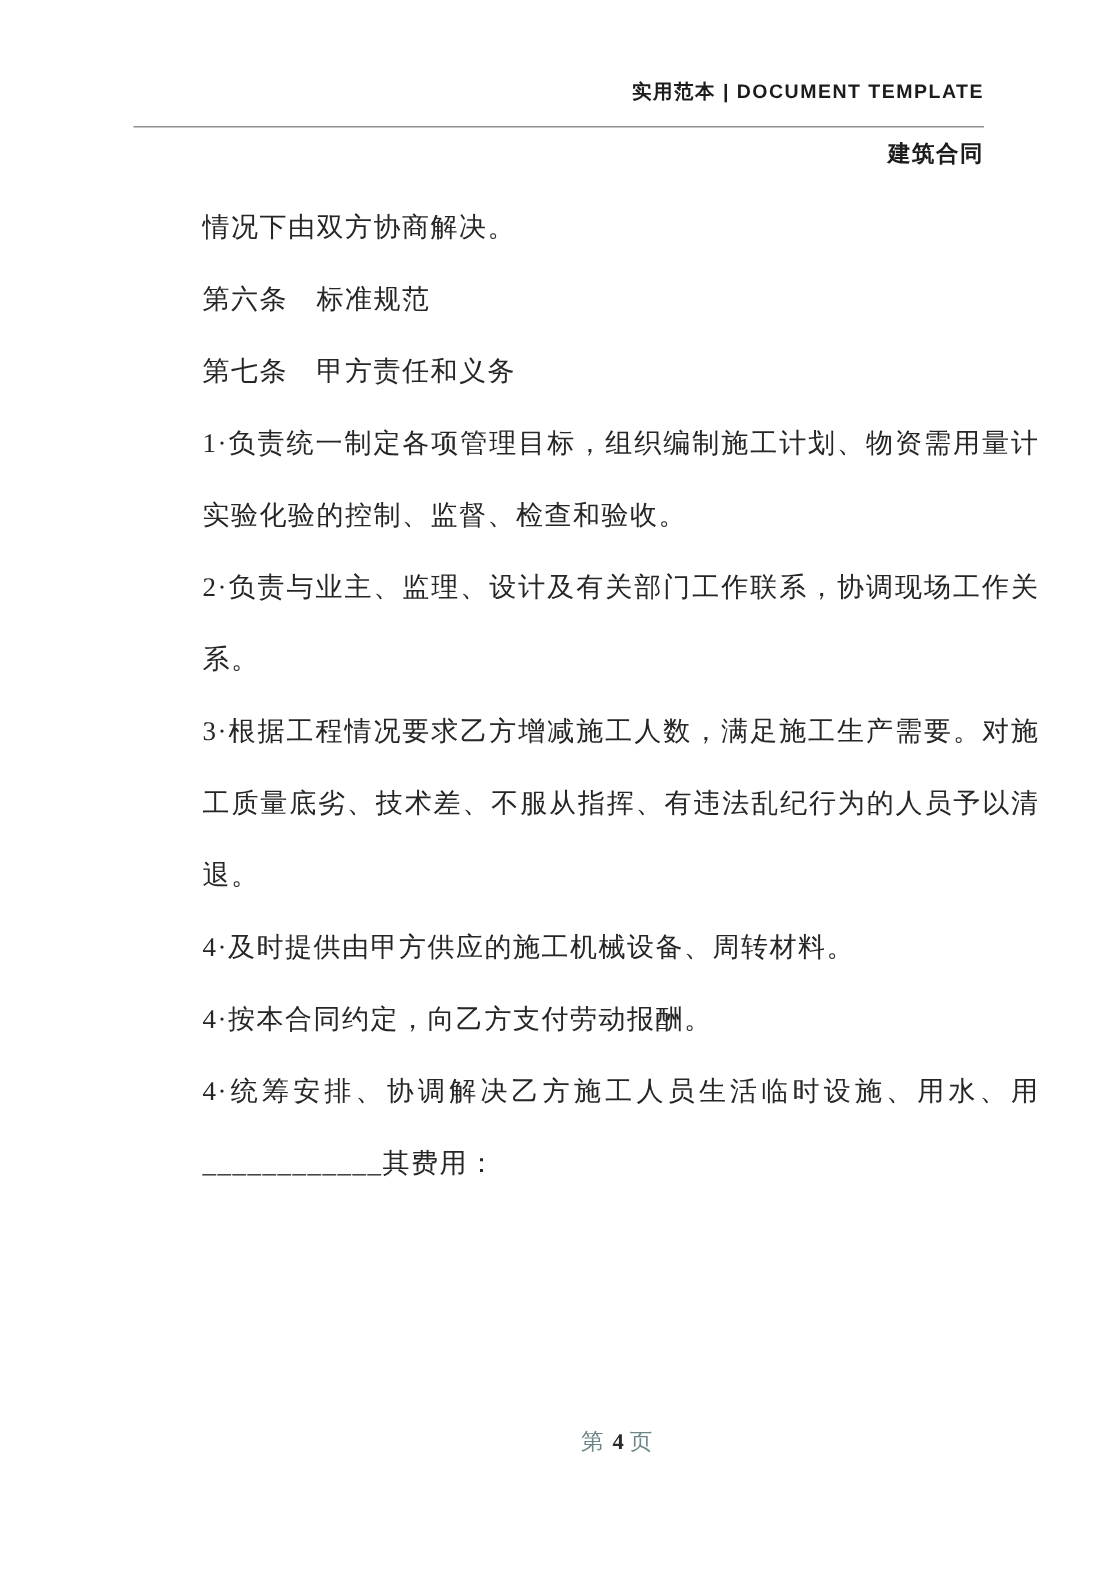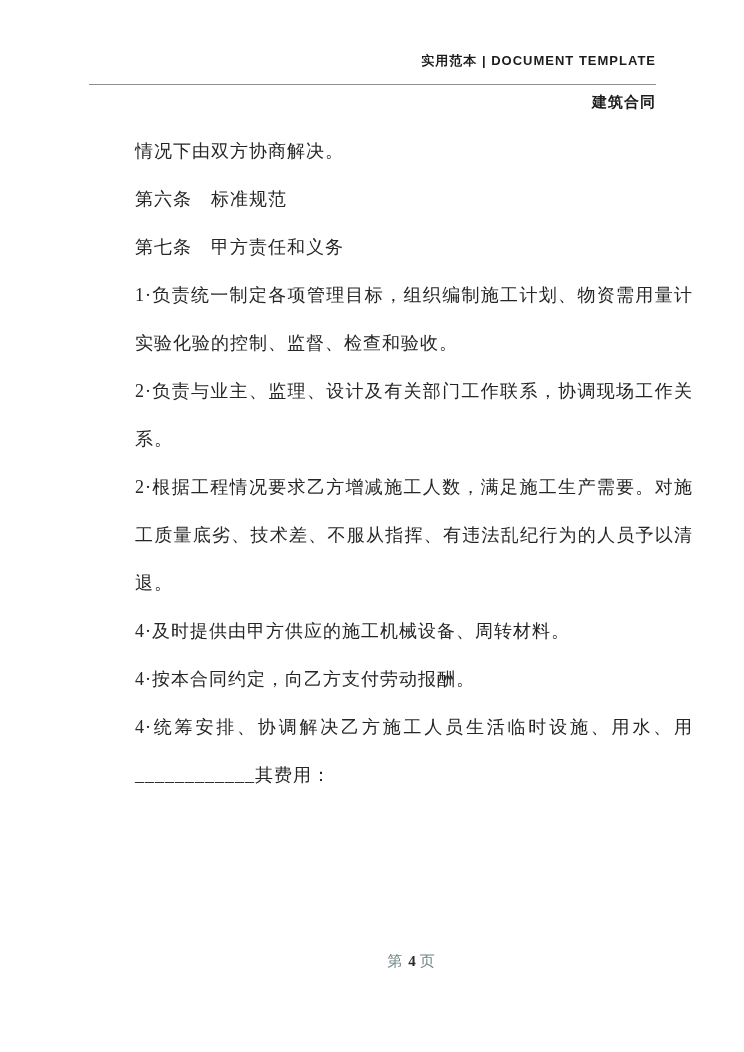--- a/index.html
+++ b/index.html
@@ -99,21 +99,21 @@
   </div>
 
   <div class="doc-body" id="doc-body">
       <div class="line">情况下由双方协商解决。</div>
       <div class="line">第六条　标准规范</div>
       <div class="line">第七条　甲方责任和义务</div>
       <div class="line fill">1·负责统一制定各项管理目标，组织编制施工计划、物资需用量计</div>
       <div class="line">实验化验的控制、监督、检查和验收。</div>
       <div class="line fill">2·负责与业主、监理、设计及有关部门工作联系，协调现场工作关</div>
       <div class="line">系。</div>
-      <div class="line fill">2·根据工程情况要求乙方增减施工人数，满足施工生产需要。对施</div>
+      <div class="line fill">3·根据工程情况要求乙方增减施工人数，满足施工生产需要。对施</div>
       <div class="line fill">工质量底劣、技术差、不服从指挥、有违法乱纪行为的人员予以清</div>
       <div class="line">退。</div>
       <div class="line">4·及时提供由甲方供应的施工机械设备、周转材料。</div>
       <div class="line">4·按本合同约定，向乙方支付劳动报酬。</div>
       <div class="line fill">4·统筹安排、协调解决乙方施工人员生活临时设施、用水、用</div>
       <div class="line">____________其费用：</div>
     </div>
 
   <div class="footer">
     <span>第</span><span class="page-num">4</span><span>页</span>

